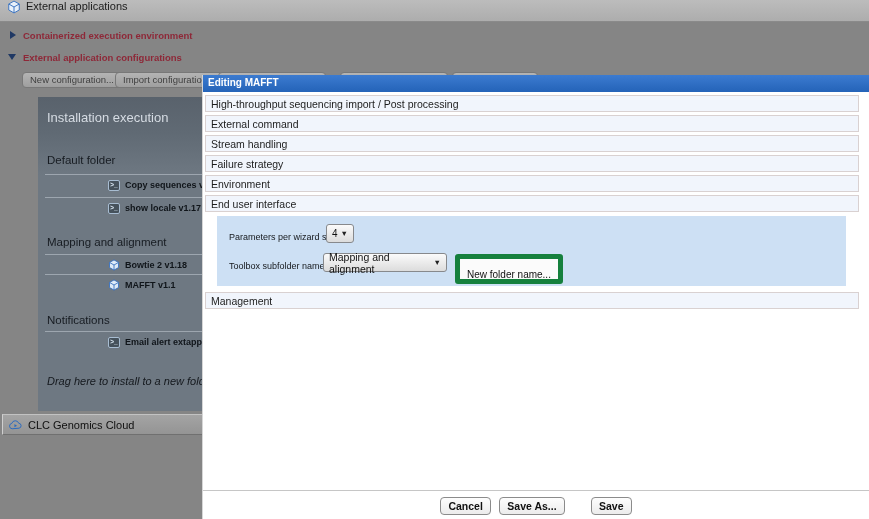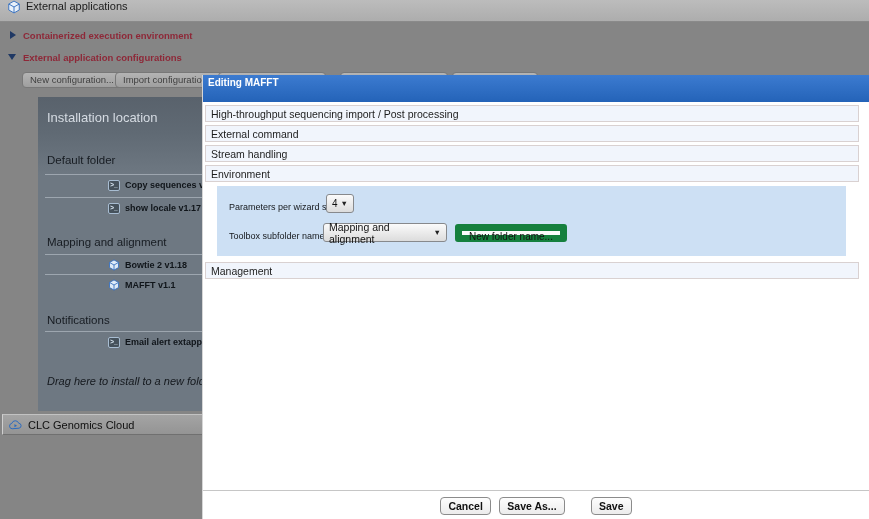--- a/index.html
+++ b/index.html
@@ -44,34 +44,34 @@
 
   
   .cloud-bar { position:absolute; left:2px; top:414px; width:430px; height:21px; z-index:1;
     background:linear-gradient(180deg,#a4a4a4,#949494); border-top:1px solid #c2c2c2;
     border-bottom:1px solid #707070; border-left:1px solid #cfcfcf;
     display:flex; align-items:center; gap:5px; padding-left:5px; font-size:11px; color:#101010; }
 
   
   .dialog { position:absolute; left:202px; top:75px; width:667px; height:444px; background:#ffffff; z-index:10;
     border-left:1px solid #d6d6d6; }
-  .dlg-title { height:27px; line-height:15px; background:linear-gradient(180deg,#3c7bd0,#2463b8);
+  .dlg-title { height:17px; line-height:15px; background:linear-gradient(180deg,#3c7bd0,#2463b8);
     color:#ffffff; font-size:10px; font-weight:700; padding-left:5px; }
   .section-row { height:17px; line-height:16px; margin:3px 10px 0 2px; background:#f1f5fc;
     border:1px solid #d9d1d1; font-size:10.5px; color:#1d1d1d; padding-left:5px; cursor:default; }
   .eui-panel { position:relative; margin:4px 0 0 14px; width:629px; height:70px; background:#cde0f4; }
   .eui-label { position:absolute; left:12px; font-size:9px; color:#15181c; }
   .lab1 { top:16px; } .lab2 { top:45px; }
   .dd { position:absolute; display:flex; align-items:center; border:1px solid #87898c; border-radius:3px;
     background:linear-gradient(180deg,#fbfbfb,#dcdcdc); color:#111; cursor:default; }
   .dd-small { left:109px; top:8px;  width:28px;  height:19px; font-size:10px; justify-content:center; gap:3px; }
   .dd-big   { left:106px; top:37px; width:124px; height:19px; font-size:10.5px; padding:0 5px; justify-content:space-between; }
   .chev { font-size:7.5px; color:#222; }
   .nf-btn { position:absolute; left:238px; top:38px; height:18px; font-size:10px; color:#111;
-    border:7px solid #15803d; border-radius:3px; background:#fbfbfb; padding:0 7px; font-family:"Liberation Sans",sans-serif; }
+    border:5px solid #15803d; border-radius:3px; background:#fbfbfb; padding:10px 7px; font-family:"Liberation Sans",sans-serif; }
   .mgmt { margin-top:6px; }
   .dlg-footer { position:absolute; left:0; right:0; top:415px; border-top:1px solid #c6c6c6;
     padding-top:5px; text-align:center; }
   .dlg-btn { font-size:10.5px; color:#111; padding:2px 7px; border:1px solid #8b8b8b; border-radius:4px;
     background:linear-gradient(180deg,#fdfdfd,#ececec); margin:0 2px; font-family:"Liberation Sans",sans-serif;font-weight:bold; }
   .btn-save { margin-left:20px; }
 
   svg { display:block; }
 </style>
 </head>
@@ -98,21 +98,21 @@
     <span class="tree-label">External application configurations</span>
   </div>
 
   <button class="tb-btn tb-b0">New configuration...</button>
   <button class="tb-btn tb-b1">Import configuration...</button>
   <button class="tb-btn tb-b2">Export configuration...</button>
   <button class="tb-btn tb-b3">Delete configuration...</button>
   <button class="tb-btn tb-b4">Enable/disable...</button>
 
   <div class="install-panel">
-    <div class="panel-title">Installation location</div>
+    <div class="panel-title">Installation execution</div>
 
     <div class="group-name" style="top:57px;">Default folder</div>
     <div class="sep" style="top:77px;"></div>
     <div class="p-item" style="top:80px;">
       <span class="term-ic">&gt;_</span>
       <span>Copy sequences v1.04</span>
     </div>
     <div class="sep" style="top:100px;"></div>
     <div class="p-item" style="top:103px;">
       <span class="term-ic">&gt;_</span>
@@ -160,21 +160,23 @@
     </span>
     <span>CLC Genomics Cloud</span>
   </div>
 
   <div class="dialog">
     <div class="dlg-title">Editing MAFFT</div>
 
     <div class="section-row">High-throughput sequencing import / Post processing</div>
     <div class="section-row">External command</div>
     <div class="section-row">Stream handling</div>
+    <div class="section-row">Failure strategy</div>
     <div class="section-row">Environment</div>
+    <div class="section-row">End user interface</div>
 
     <div class="eui-panel">
       <span class="eui-label lab1">Parameters per wizard step</span>
       <div class="dd dd-small">
         <span>4</span>
         <span class="chev">▼</span>
       </div>
       <span class="eui-label lab2">Toolbox subfolder name</span>
       <div class="dd dd-big">
         <span>Mapping and alignment</span>

